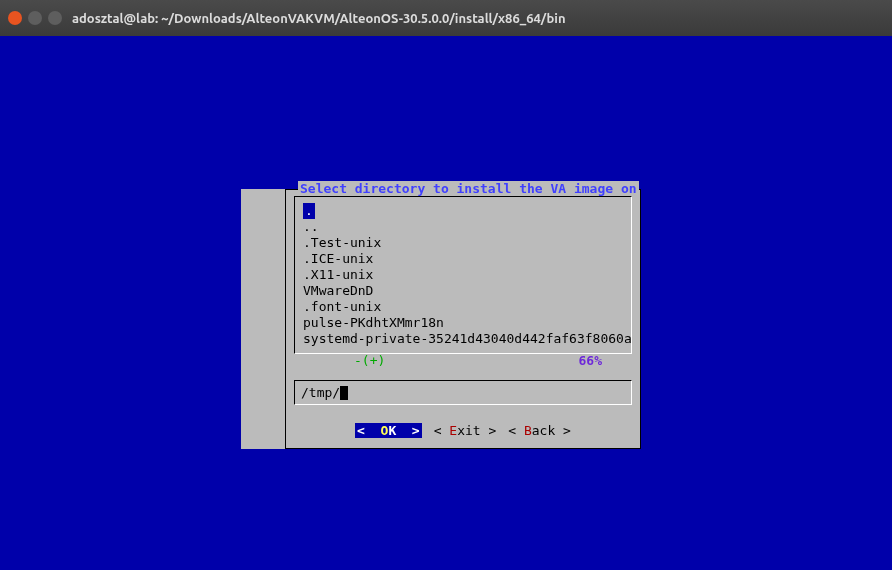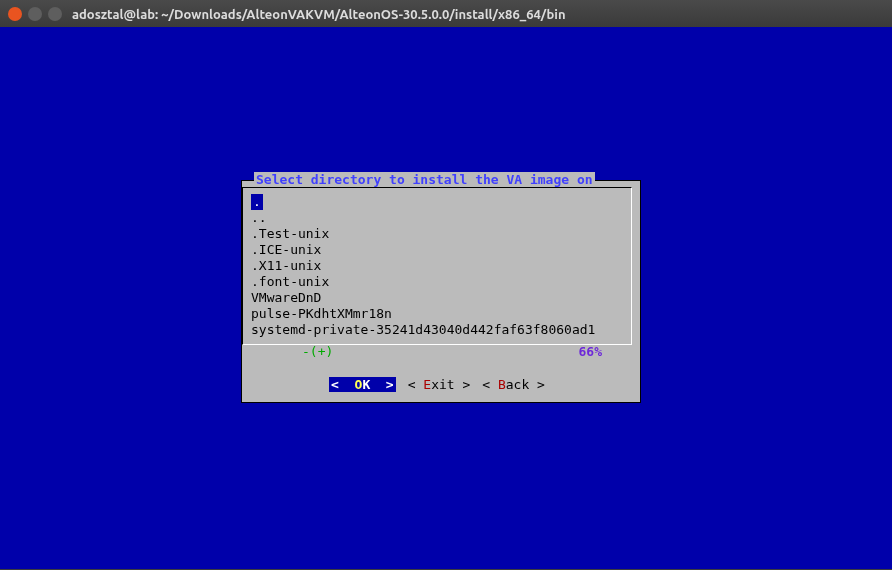--- a/index.html
+++ b/index.html
@@ -9,21 +9,21 @@
     }
     body {
       width: 892px;
       height: 570px;
       font-family: "DejaVu Sans Mono", "Consolas", monospace;
       font-size: 13px;
       background: #3c3c3c;
       overflow: hidden;
     }
     .titlebar {
-      height: 27px;
+      height: 36px;
       background: linear-gradient(to bottom, #4a4a4a, #3a3a3a);
       display: flex;
       align-items: center;
       padding: 0 8px;
     }
     .window-controls {
       display: flex;
       gap: 6px;
       align-items: center;
     }
@@ -56,22 +56,23 @@
       position: absolute;
       left: 241px;
       top: 153px;
       width: 400px;
       background: #bbbbbb;
       color: #000000;
       font-family: "DejaVu Sans Mono", monospace;
     }
     .dialog-border {
       border: 1px solid #000000;
-      padding: 6px 8px 10px 0;
+      padding: 6px 8px 10px 8px;
       position: relative;
+      margin-left: 44px;
     }
     .dialog-title {
       position: absolute;
       top: -9px;
       left: 12px;
       background: #bbbbbb;
       color: #4040ff;
       font-weight: bold;
       padding: 0 2px;
     }
@@ -178,31 +179,37 @@
     <div class="dialog-border">
       <div class="dialog-title">Select directory to install the VA image on</div>
 
 
       <div class="listbox">
         <div class="list-item selected">.</div>
         <div class="list-item">..</div>
         <div class="list-item">.Test-unix</div>
         <div class="list-item">.ICE-unix</div>
         <div class="list-item">.X11-unix</div>
+        <div class="list-item">VMwareDnD</div>
         <div class="list-item">.font-unix</div>
-        <div class="list-item">VMwareDnD</div>
         <div class="list-item">pulse-PKdhtXMmr18n</div>
         <div class="list-item">systemd-private-35241d43040d442faf63f8060ad1</div>
       </div>
 
       <div class="gauge-row">
         <span class="gauge-left">-(+)</span>
         <span class="gauge-right">66%</span>
       </div>
 
+      <div class="input-row">
+        <div class="textbox">
+          <span class="textbox-content">/tmp/</span>
+            <span class="cursor"></span>
+        </div>
+      </div>
 
       <div class="button-row">
         <span class="btn ok"><span>&lt;  </span><span class="hotkey">O</span><span>K  &gt;</span></span>
         <span class="btn"><span>&lt; </span><span class="hotkey">E</span><span>xit &gt;</span></span>
         <span class="btn"><span>&lt; </span><span class="hotkey">B</span><span>ack &gt;</span></span>
       </div>
     </div>
   </div>
 
 </div>

